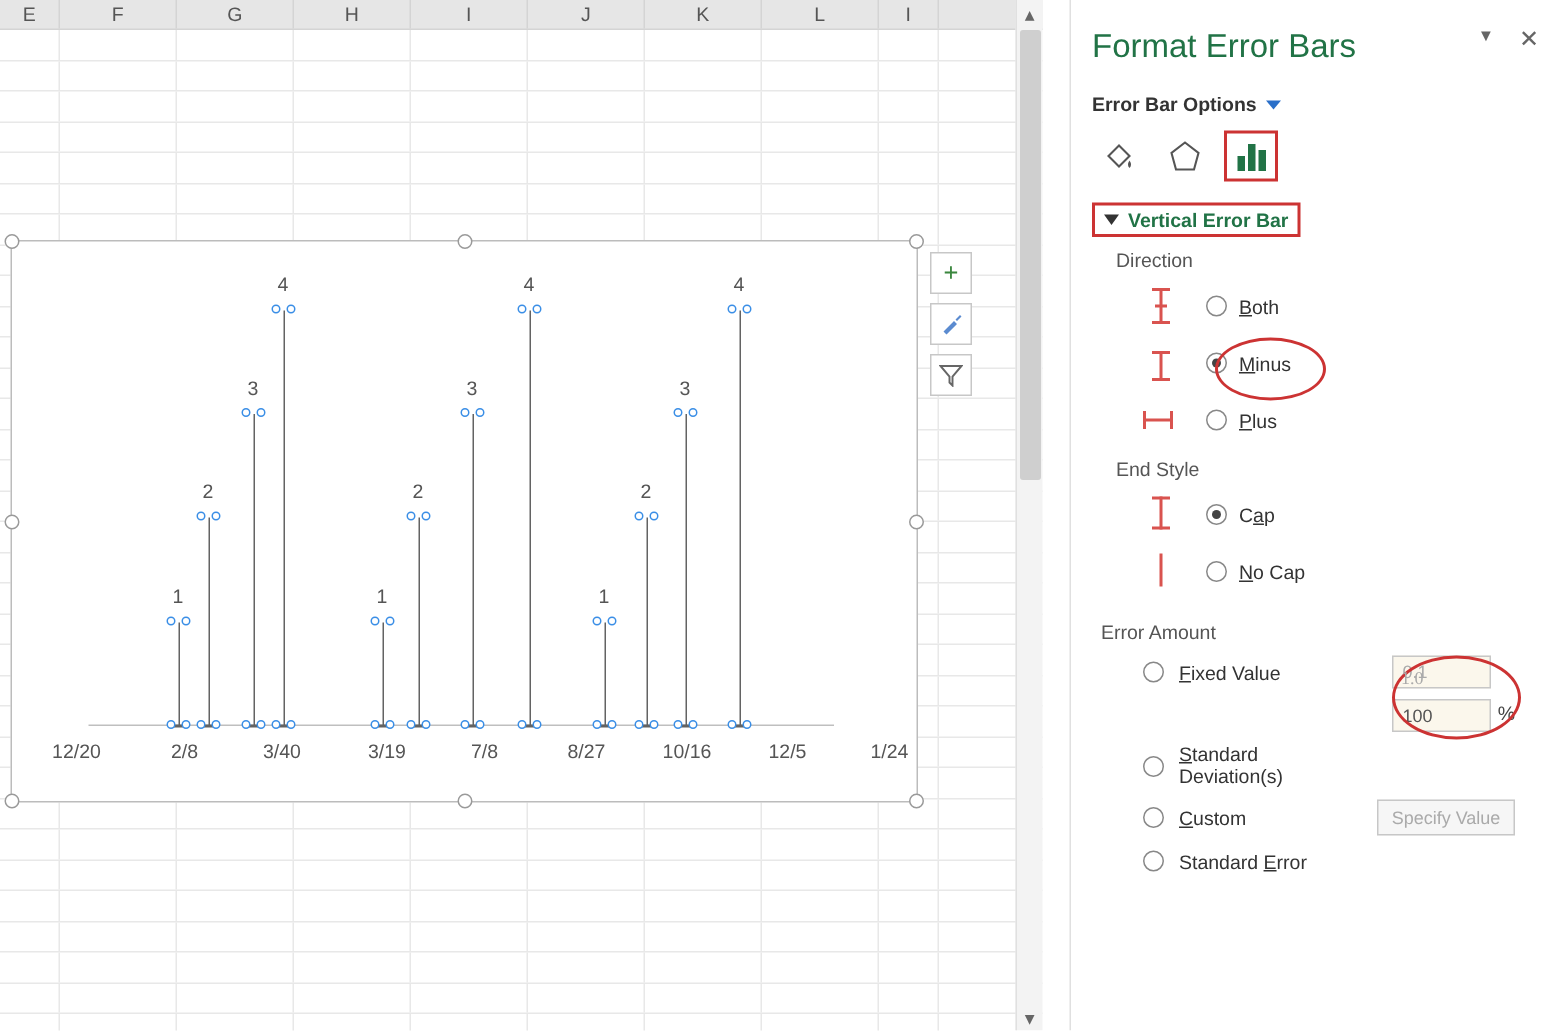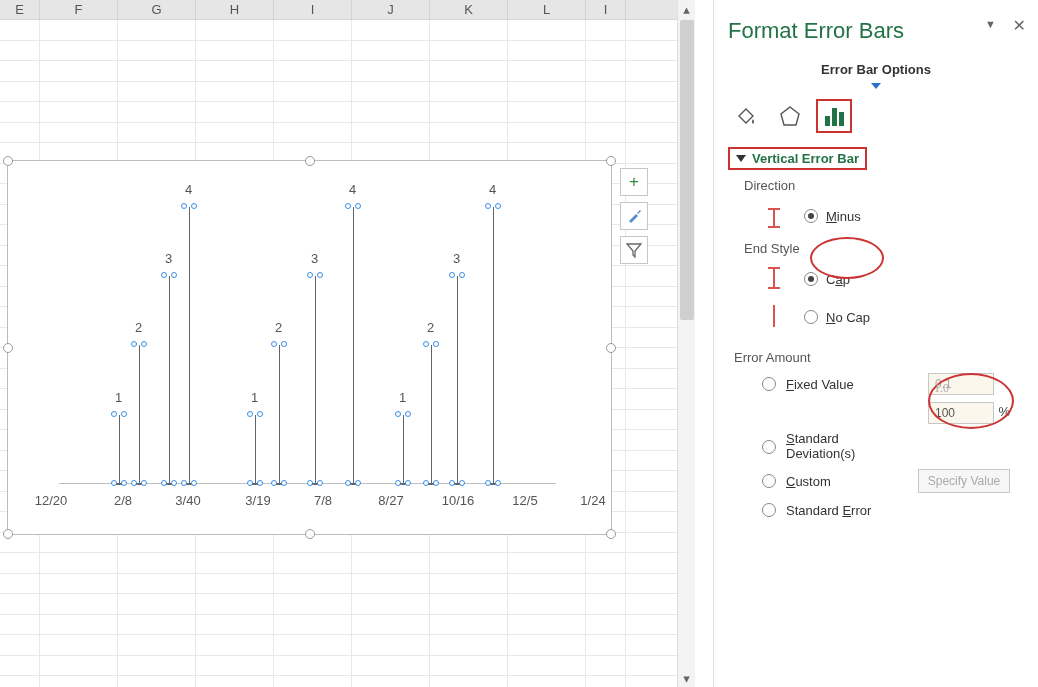--- a/index.html
+++ b/index.html
@@ -153,21 +153,20 @@
     font-size:16px; color:#666; cursor:pointer;
   }
   .panel-dd {
     position:absolute; right:42px; top:18px;
     font-size:11px; color:#666;
   }
   .opt-label {
     font-weight:600; color:#333; font-size:13px;
     display:flex; align-items:center; gap:6px;
     margin-bottom:10px;
-    flex-direction:column;
   }
   .chev-dd {
     display:inline-block;
     width:0;height:0;
     border-left:5px solid transparent;
     border-right:5px solid transparent;
     border-top:6px solid #2a6fc9;
   }
   .tab-icons {
     display:flex; gap:8px; margin-bottom:14px; align-items:center;
@@ -862,34 +861,57 @@
       <span class="section-title" style="margin:0">
         <span class="tri"></span>
         <span>Vertical Error Bar</span>
       </span>
     </span>
   </div>
 
   <div class="subhead">Direction</div>
 
   <div style="position:relative">
+    <div class="radio-row">
+      <div class="glyph">
+          <div class="dir-glyph">
+        <div class="v" style="top:2px;bottom:2px"></div>
+        <div class="h" style="top:2px;left:4px;right:4px"></div>
+        <div class="h" style="bottom:2px;left:4px;right:4px"></div>
+        <div class="h" style="top:13px;left:6px;right:6px"></div>
+      </div>
+        </div>
+      <span class="radio"></span>
+      <label><span class="ul">B</span><span>oth</span></label>
+    </div>
 
     <div class="radio-row">
       <div class="glyph">
           <div class="dir-glyph">
         <div class="v" style="top:6px;bottom:2px"></div>
         <div class="h" style="top:6px;left:4px;right:4px"></div>
         <div class="h" style="bottom:2px;left:4px;right:4px"></div>
       </div>
         </div>
       <span class="radio sel"></span>
       <label><span class="ul">M</span>inus</label>
     </div>
     <div class="circ-hl" style="left:82px;top:38px;width:74px;height:42px"></div>
 
+    <div class="radio-row">
+      <div class="glyph">
+          <div class="dir-glyph" style="transform:rotate(90deg)">
+        <div class="v" style="top:6px;bottom:2px"></div>
+        <div class="h" style="top:6px;left:4px;right:4px"></div>
+        <div class="h" style="bottom:2px;left:4px;right:4px"></div>
+      </div>
+        </div>
+      <span class="radio"></span>
+      <label><span class="ul">P</span>lus</label>
+    </div>
   </div>
 
   <div class="subhead">End Style</div>
 
   <div class="radio-row">
     <div class="glyph">
         <div class="cap-glyph">
       <div class="v"></div>
       <div class="h" style="top:2px"></div>
       <div class="h" style="bottom:4px"></div>

